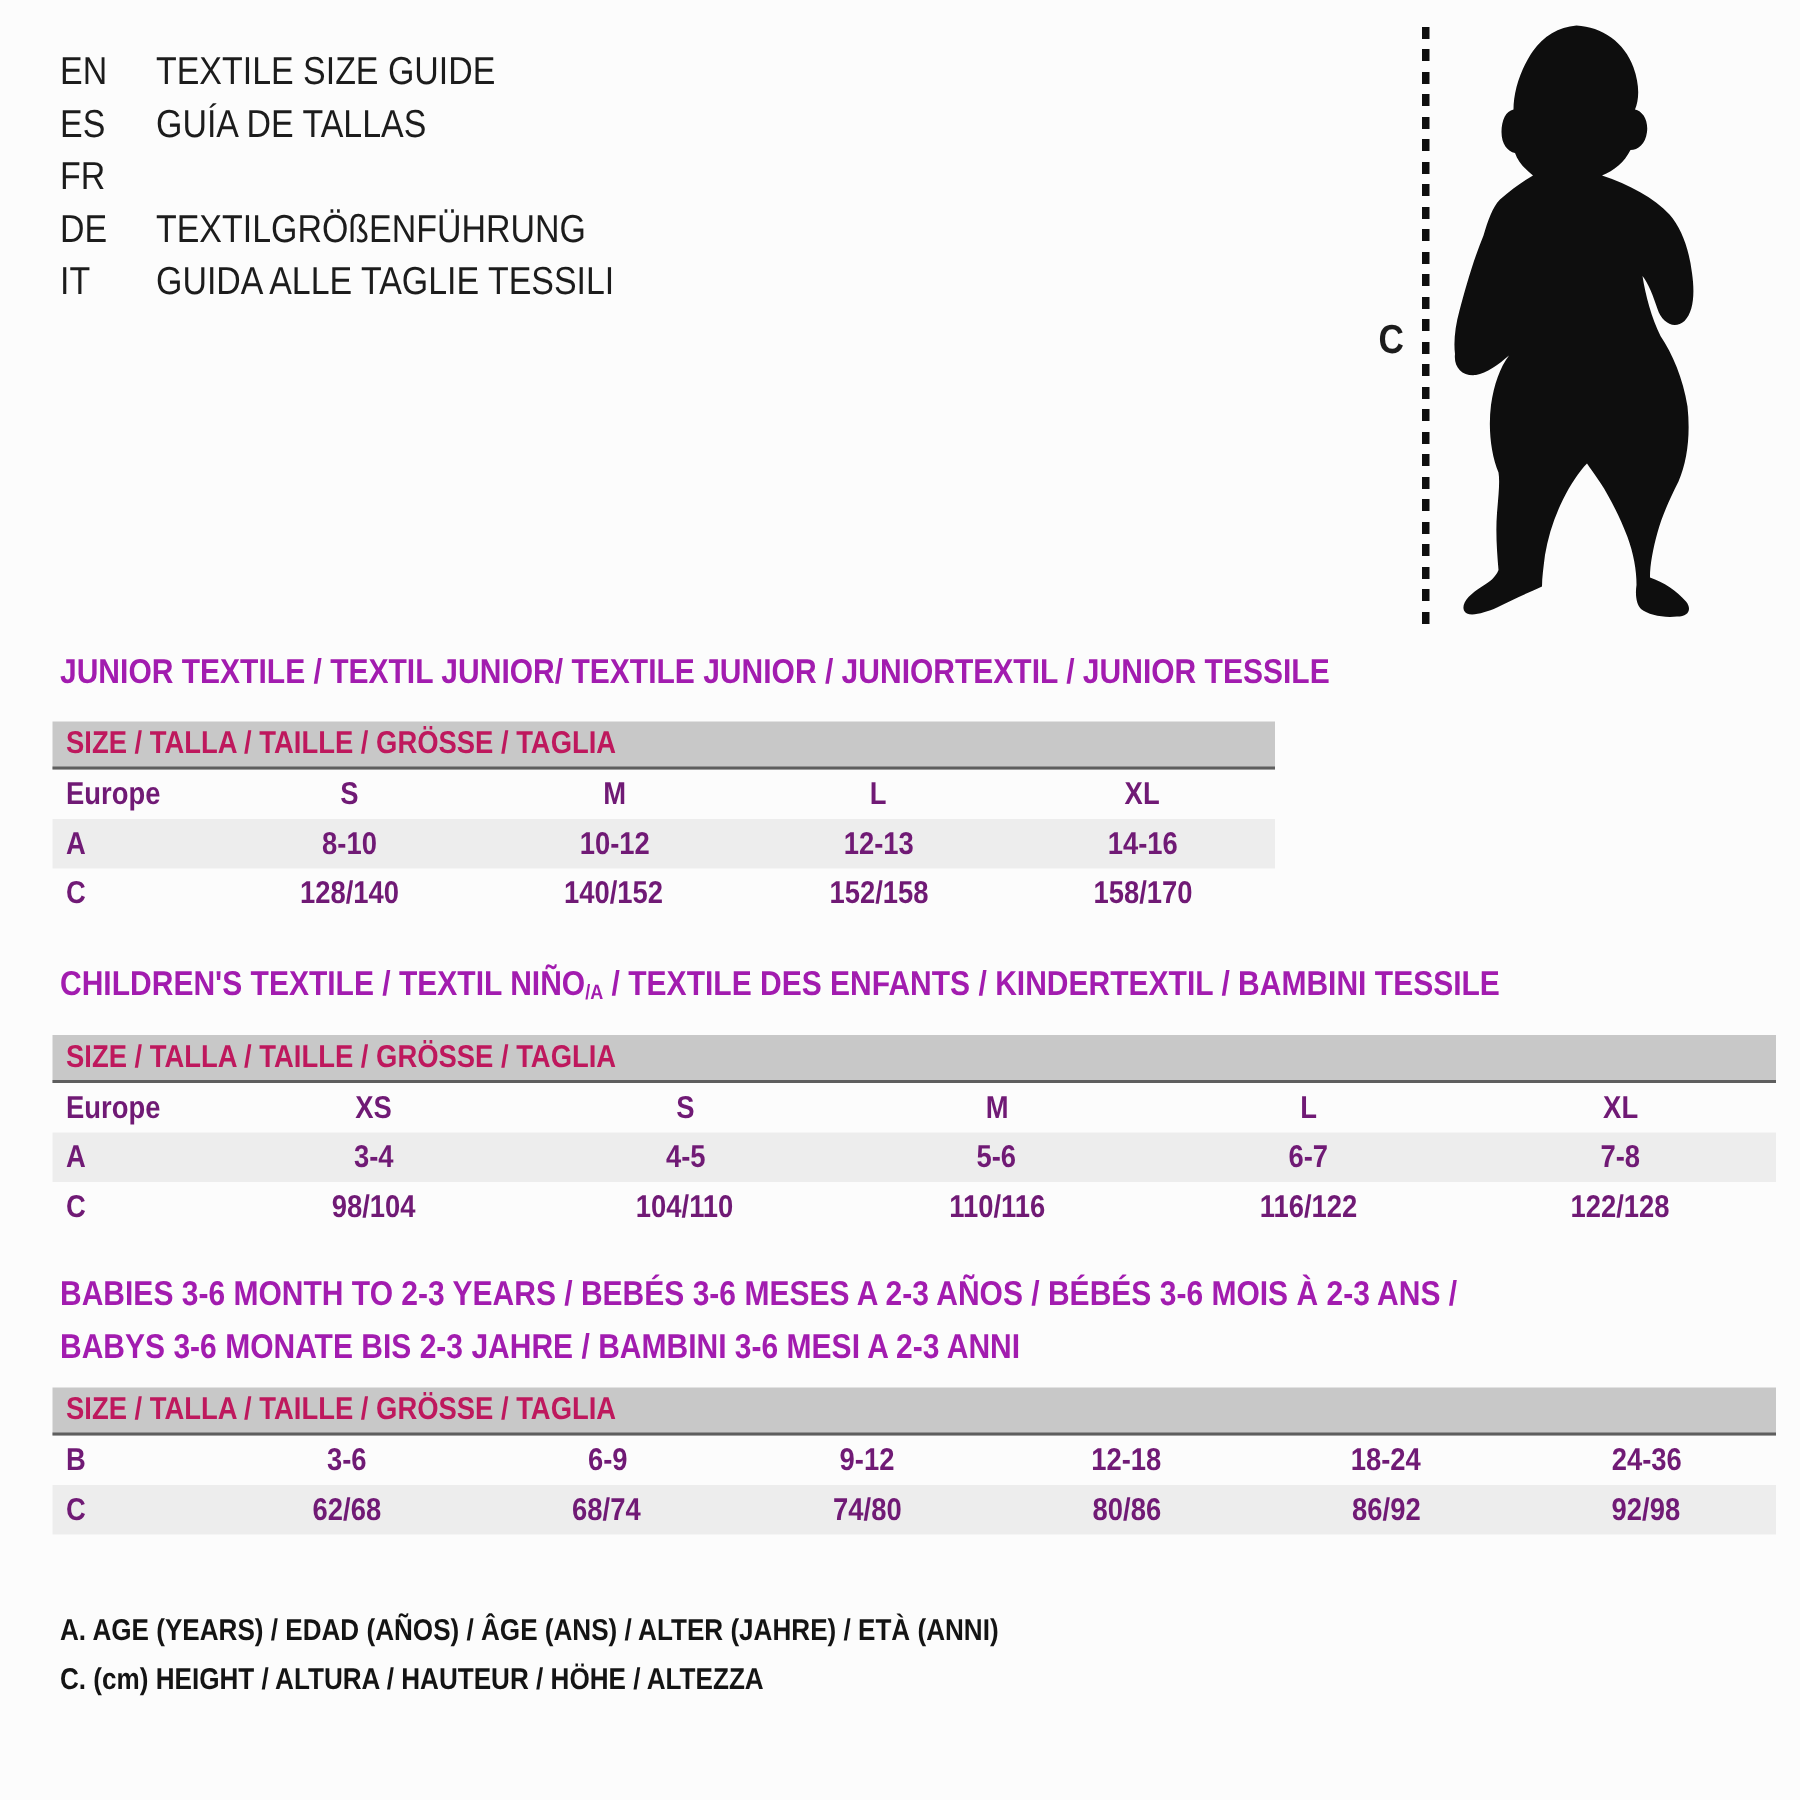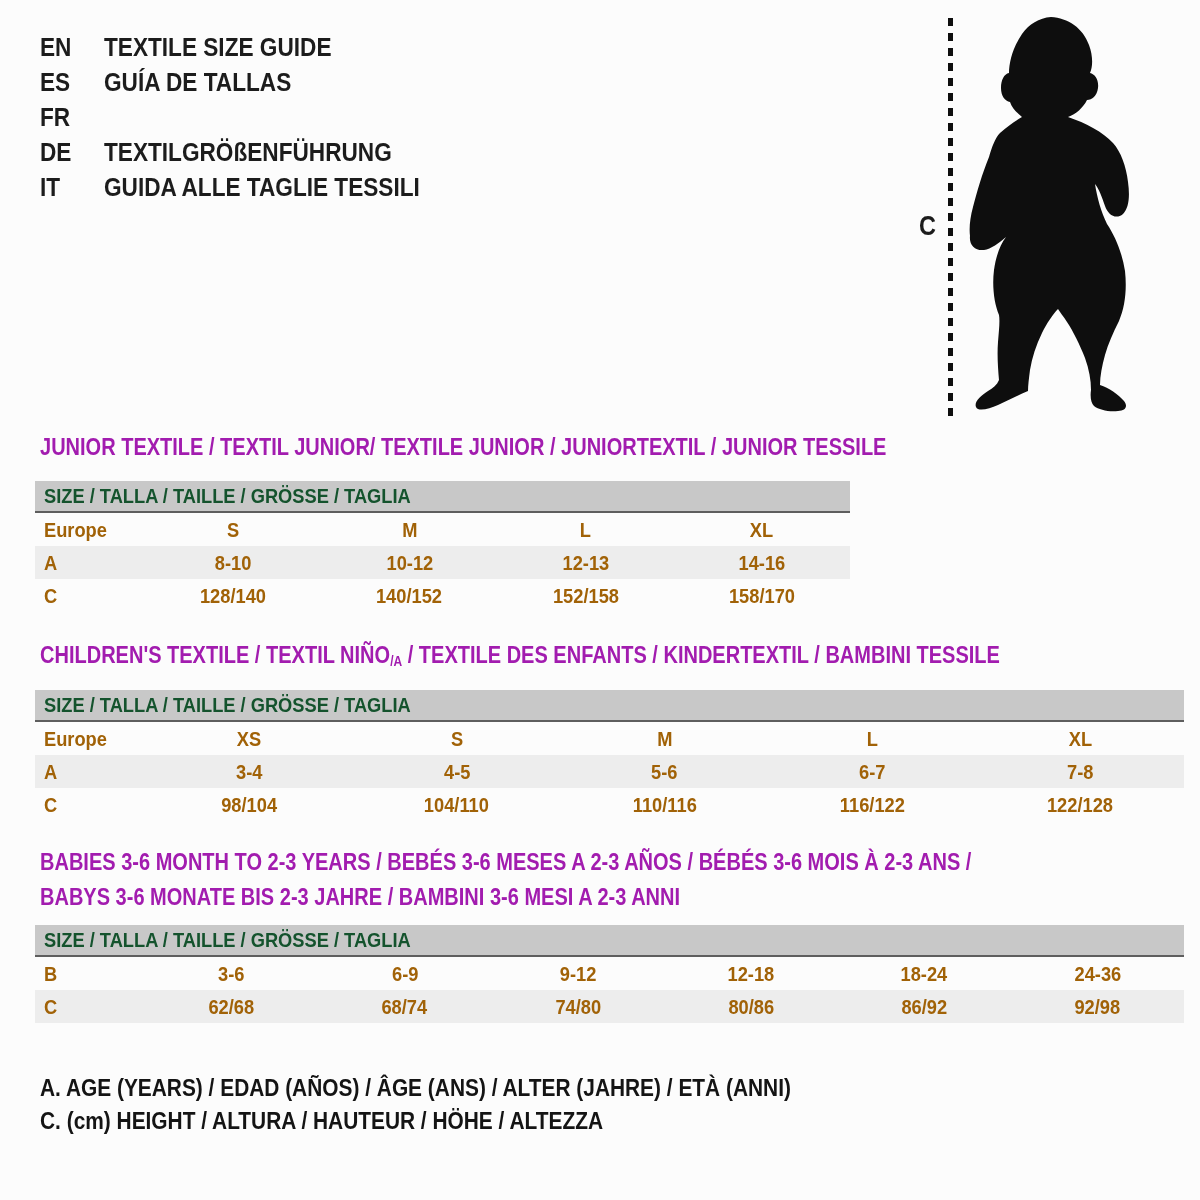--- a/index.html
+++ b/index.html
@@ -9,21 +9,21 @@
     background:var(--page-bg,#fcfcfc);
     color:var(--text,#1c1c1c);
     font-family:"Liberation Sans",sans-serif;
     overflow:hidden;
   }
   
   .cxl{display:inline-block;transform:scaleX(0.87);transform-origin:0 50%;white-space:nowrap;}
   .cxc{display:inline-block;transform:scaleX(0.87);white-space:nowrap;}
 
   
-  .lang-block{position:absolute;left:40px;top:30px;font-size:26px;font-weight:bold;line-height:35px;}
+  .lang-block{position:absolute;left:40px;top:30px;font-size:26px;font-weight:normal;line-height:35px;}
   .lang-row{display:grid;grid-template-columns:64px auto;}
 
   
   .measure-line{
     position:absolute;left:948px;top:18px;width:5px;height:398px;
     background:repeating-linear-gradient(180deg,var(--silhouette,#101010) 0 8px,transparent 8px 15px);
   }
   .measure-label{position:absolute;left:919px;top:211px;font-size:27px;font-weight:bold;}
   .silhouette{position:absolute;left:963px;top:14px;width:174px;height:402px;}
   .silhouette path{fill:var(--silhouette,#101010);}
@@ -32,33 +32,33 @@
   .sec-title{position:absolute;left:40px;font-size:23px;font-weight:bold;color:#a21caf;white-space:nowrap;}
   .sec-title .sub{font-size:0.6em;position:relative;top:0.22em;}
   .title-lines{line-height:35px;text-decoration:underline;}
 
   
   .size-table{position:absolute;left:35px;}
   .thead{
     height:30px;display:flex;align-items:center;padding-left:9px;
     background:var(--table-header-bg,#c8c8c8);
     border-bottom:2px solid var(--header-border,#5e5e5e);
-    font-size:21px;font-weight:bold;color:#14532d;
+    font-size:21px;font-weight:bold;color:#be185d;
   }
-  .trow{display:flex;height:33px;align-items:center;font-size:21px;font-weight:bold;color:#a16207;}
+  .trow{display:flex;height:33px;align-items:center;font-size:21px;font-weight:bold;color:#701a75;}
   .trow.stripe{background:var(--row-stripe-bg,#ededed);}
   .c0{width:110px;padding-left:9px;box-sizing:border-box;text-align:left;}
   .c{flex:1;text-align:center;}
 
   .t-junior{top:481px;width:815px;}
   .t-children{top:690px;width:1149px;}
   .t-babies{top:925px;width:1149px;}
 
   
-  .legend{position:absolute;left:40px;top:1071px;font-size:24px;font-weight:bold;line-height:33px;color:#141414;}
+  .legend{position:absolute;left:40px;top:1071px;font-size:20px;font-weight:bold;line-height:33px;color:#141414;}
 </style>
 </head>
 <body>
 
 <div class="page">
 
   <div class="lang-block">
     <div class="lang-row">
       <span><span class="cxl">EN</span></span>
       <span><span class="cxl">TEXTILE SIZE GUIDE</span></span>

